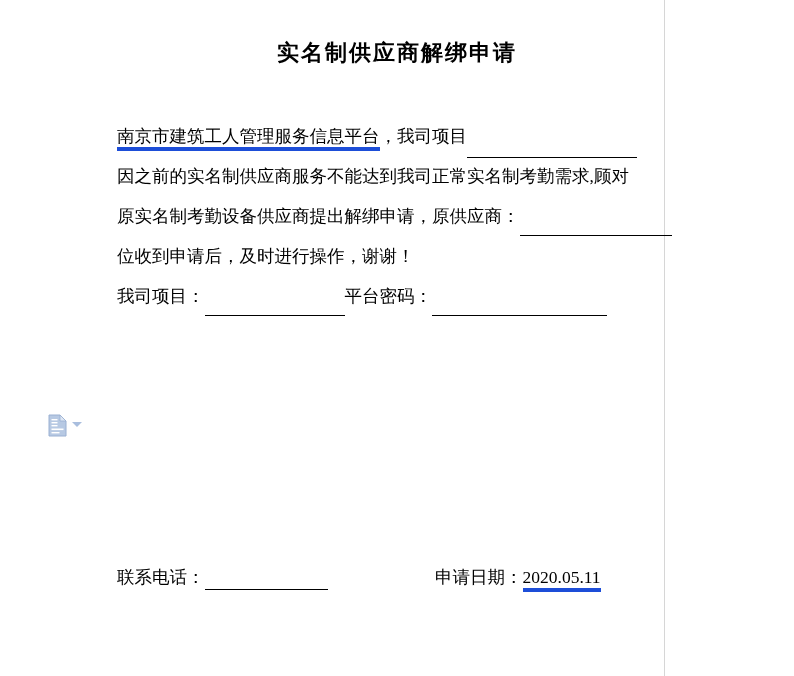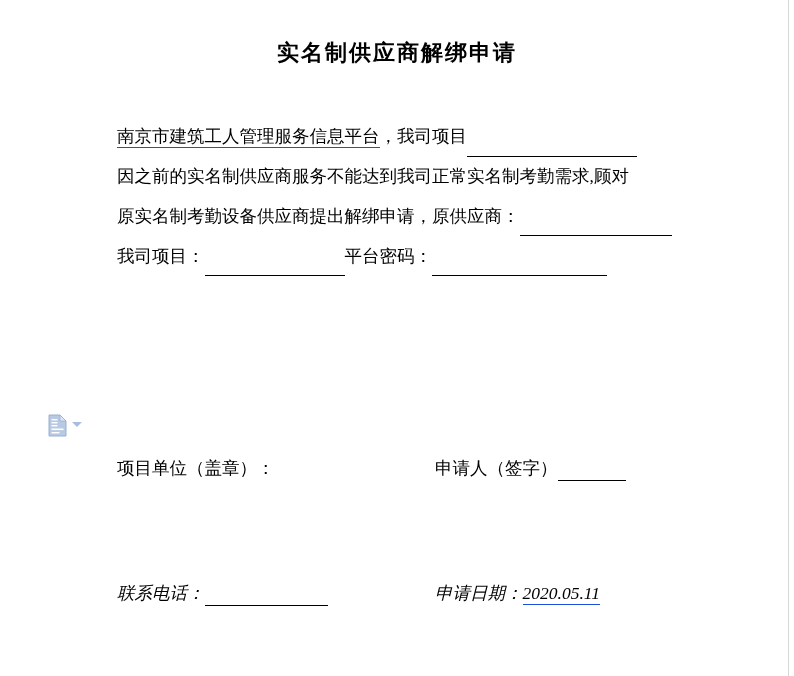--- a/index.html
+++ b/index.html
@@ -15,21 +15,21 @@
     color: #000000;
     position: relative;
     overflow: hidden;
   }
 
   
   #page {
     position: absolute;
     left: 0;
     top: 0;
-    width: 789px;
+    width: 665px;
     height: 676px;
     background: #ffffff;
     box-sizing: border-box;
     border-right: 1px solid #d6d6d6;
     padding-left: 12px;
   }
 
   
   .doc-title {
     position: absolute;
@@ -54,21 +54,21 @@
     font-family: "Liberation Serif", "DejaVu Serif", serif;
   }
   .body-line {
     white-space: nowrap;
     height: 40px;
     line-height: 40px;
   }
 
   
   .u {
-    border-bottom: 1px solid #1d4ed8;
+    border-bottom: 4px solid #1d4ed8;
     padding-bottom: 1px;
   }
 
   
   .blank {
     display: inline-block;
     border-bottom: 1px solid #000;
     vertical-align: bottom;
     height: 24px;
   }
@@ -83,21 +83,21 @@
   .sign-row {
     position: absolute;
     left: 117px;
     width: 560px;
     font-size: 17.5px;
     line-height: 26px;
     white-space: nowrap;
     font-family: "Liberation Serif", "DejaVu Serif", serif;
   }
   #row-seal { top: 455px; }
-  #row-contact { top: 580px; font-style: italic; }
+  #row-contact { top: 564px; }
 
   .sign-left {
     display: inline-block;
     width: 318px;
   }
   .sign-right {
     display: inline-block;
   }
 
   
@@ -139,20 +139,21 @@
       <span class="u">南京市建筑工人管理服务信息平台</span><span>，我司项目</span><span class="blank blank-w170"></span>
     </div>
 
     <div class="body-line">因之前的实名制供应商服务不能达到我司正常实名制考勤需求,顾对</div>
 
     <div class="body-line">
       <span>原实名制考勤设备供应商提出解绑申请，原供应商：</span><span class="blank blank-w152"></span>
     </div>
 
 
+    <div class="body-line">位收到申请后，及时进行操作，谢谢！</div>
 
     <div class="body-line">
       <span>我司项目：</span><span class="blank blank-w140"></span><span>平台密码：</span><span class="blank blank-w175"></span>
     </div>
 
   </div>
 
   <div id="paste-tag">
     <span class="tag-doc">
       <svg width="19" height="23" viewBox="0 0 19 23" xmlns="http://www.w3.org/2000/svg">
@@ -161,21 +162,18 @@
         <rect x="3.5" y="5" width="6" height="1.4" fill="#ffffff"></rect>
         <rect x="3.5" y="8" width="6" height="1.4" fill="#ffffff"></rect>
         <rect x="3.5" y="11" width="6" height="1.4" fill="#ffffff"></rect>
         <rect x="3.5" y="14.5" width="12" height="1.6" fill="#ffffff"></rect>
         <rect x="3.5" y="18" width="8" height="1.4" fill="#ffffff"></rect>
       </svg>
     </span>
     <span class="tag-arrow"></span>
   </div>
 
-  <div class="sign-row" id="row-seal">
-    <span class="sign-left">项目单位（盖章）：</span><span class="sign-right"><span>申请人（签字）</span><span class="blank blank-w68"></span></span>
-  </div>
 
   <div class="sign-row" id="row-contact">
     <span class="sign-left"><span>联系电话：</span><span class="blank blank-w123"></span></span><span class="sign-right"><span>申请日期：</span><span class="u">2020.05.11</span></span>
   </div>
 
 </div>
 
 </body></html>

